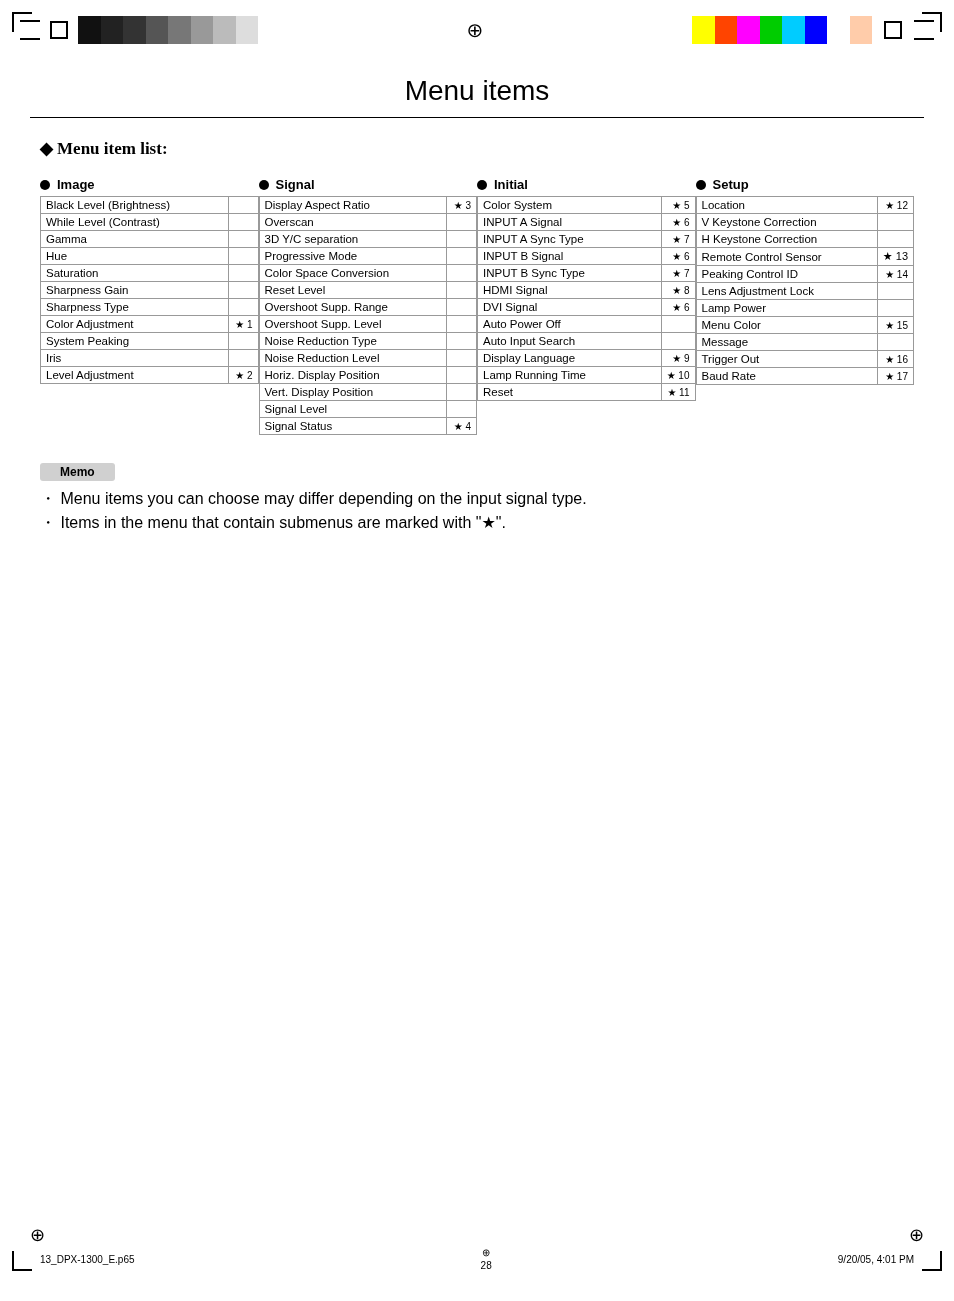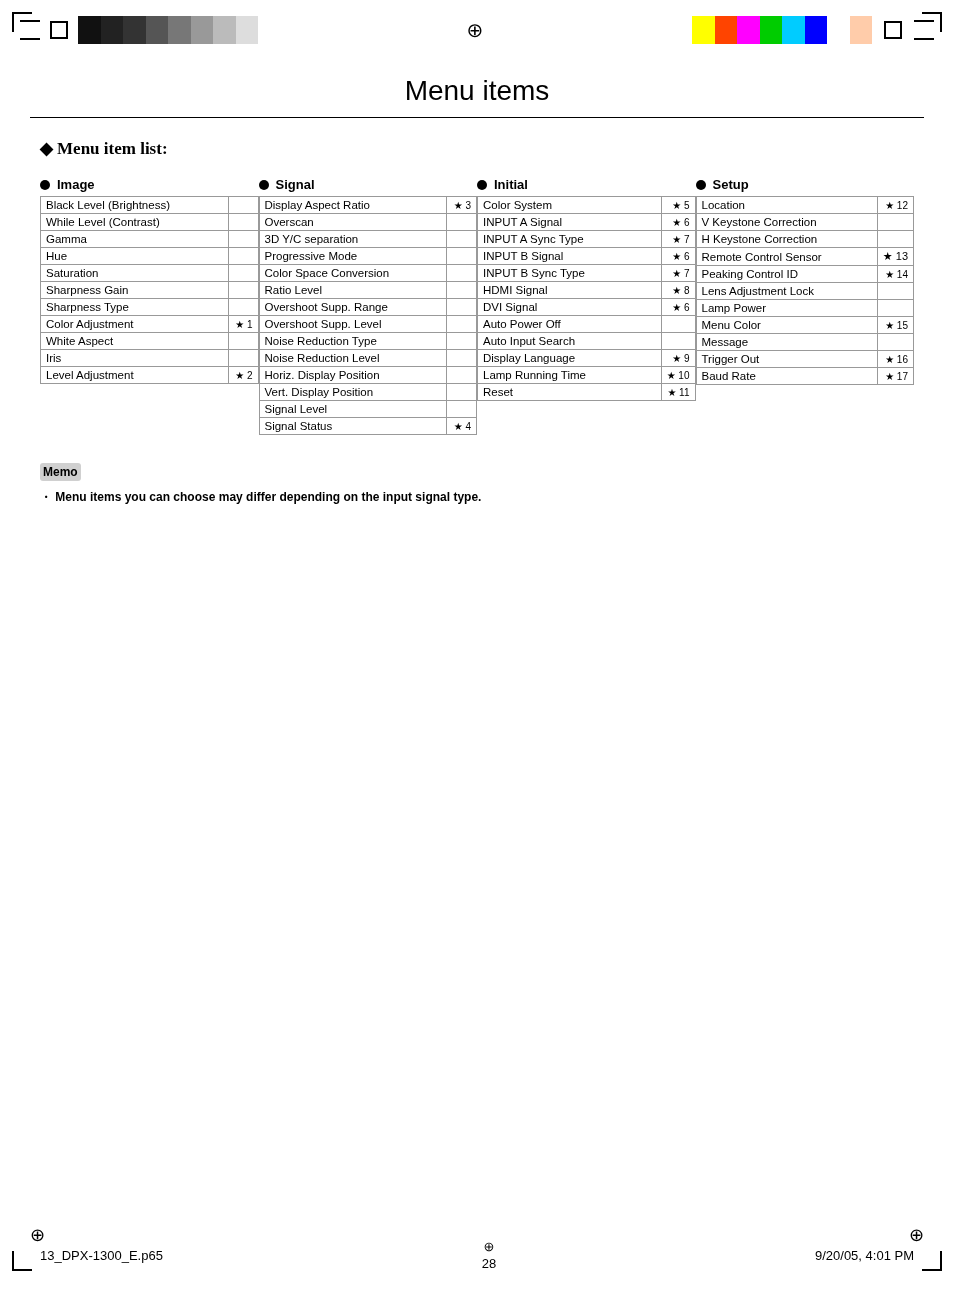--- a/index.html
+++ b/index.html
@@ -130,45 +130,45 @@
       width: 30px;
     }
 
     
     .memo-section {
       margin: 28px 40px 20px 40px;
     }
     .memo-box {
       display: inline-block;
       background: #d0d0d0;
-      padding: 2px 3px;
+      padding: 2px 20px;
       font-weight: bold;
       font-size: 12px;
       border-radius: 3px;
       font-family: Arial, sans-serif;
       margin-bottom: 8px;
     }
     .memo-text {
-      font-size: 12px;
-      font-weight: bold;
+      font-size: 16px;
+      font-weight: normal;
       font-family: Arial, sans-serif;
       margin-bottom: 3px;
     }
 
     
     .page-footer {
       position: absolute;
       bottom: 30px;
       left: 0;
       right: 0;
       display: flex;
       justify-content: space-between;
       align-items: center;
       padding: 0 40px;
-      font-size: 13px;
+      font-size: 10px;
       font-family: Arial, sans-serif;
     }
     .footer-center {
       display: flex;
       flex-direction: column;
       align-items: center;
       gap: 2px;
     }
     .footer-left-cross {
       position: absolute;
@@ -267,21 +267,21 @@
           </tr>
           <tr>
             <td>Sharpness Type</td>
             <td></td>
           </tr>
           <tr>
             <td>Color Adjustment</td>
             <td style="font-size: 10px;">★ 1</td>
           </tr>
           <tr>
-            <td>White Aspect</td>
+            <td>System Peaking</td>
             <td></td>
           </tr>
           <tr>
             <td>Iris</td>
             <td></td>
           </tr>
           <tr>
             <td>Level Adjustment</td>
             <td style="font-size: 10px;">★ 2</td>
           </tr>
@@ -306,21 +306,21 @@
           </tr>
           <tr>
             <td>Progressive Mode</td>
             <td></td>
           </tr>
           <tr>
             <td>Color Space Conversion</td>
             <td></td>
           </tr>
           <tr>
-            <td>Ratio Level</td>
+            <td>Reset Level</td>
             <td></td>
           </tr>
           <tr>
             <td>Overshoot Supp. Range</td>
             <td></td>
           </tr>
           <tr>
             <td>Overshoot Supp. Level</td>
             <td></td>
           </tr>
@@ -455,20 +455,21 @@
             <td style="font-size: 10px;">★ 17</td>
           </tr>
         </tbody>
       </table>
     </div>
   </div>
 
 <div class="memo-section">
   <div class="memo-box">Memo</div>
   <div class="memo-text">・ Menu items you can choose may differ depending on the input signal type.</div>
+  <div class="memo-text">・ Items in the menu that contain submenus are marked with "★".</div>
 </div>
 
 <div class="page-footer">
   <div>13_DPX-1300_E.p65</div>
   <div class="footer-center">
     <span>⊕</span>
     <span>28</span>
   </div>
   <div>9/20/05, 4:01 PM</div>
 </div>

